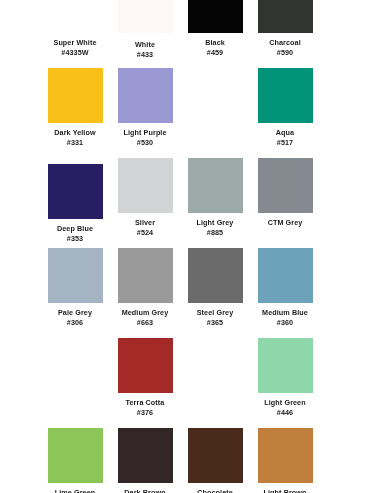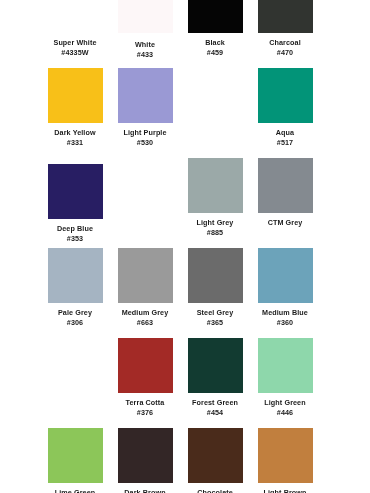--- a/index.html
+++ b/index.html
@@ -67,41 +67,46 @@
       <div class="swatch-code" style="color: rgb(27, 27, 27);">#433</div>
     </div>
     <div class="swatch-cell" style="left: 180px; top: -22px;">
       <div class="swatch-chip" title="Black" style="background: rgb(5, 5, 5); width: 55px; height: 55px;"></div>
       <div class="swatch-name" style="color: rgb(27, 27, 27);">Black</div>
       <div class="swatch-code" style="color: rgb(27, 27, 27);">#459</div>
     </div>
     <div class="swatch-cell" style="left: 250px; top: -22px;">
       <div class="swatch-chip" title="Charcoal" style="background: rgb(49, 52, 48); width: 55px; height: 55px;"></div>
       <div class="swatch-name" style="color: rgb(27, 27, 27);">Charcoal</div>
-      <div class="swatch-code" style="color: rgb(27, 27, 27);">#470</div>
+      <div class="swatch-code" style="color: rgb(27, 27, 27);">#590</div>
     </div>
     <div class="swatch-cell" style="left: 40px; top: 68px;">
       <div class="swatch-chip" title="Dark Yellow" style="background: rgb(248, 192, 24); width: 55px; height: 55px;"></div>
       <div class="swatch-name" style="color: rgb(27, 27, 27);">Dark Yellow</div>
       <div class="swatch-code" style="color: rgb(27, 27, 27);">#331</div>
     </div>
     <div class="swatch-cell" style="left: 110px; top: 68px;">
       <div class="swatch-chip" title="Light Purple" style="background: rgb(154, 153, 212); width: 55px; height: 55px;"></div>
       <div class="swatch-name" style="color: rgb(27, 27, 27);">Light Purple</div>
       <div class="swatch-code" style="color: rgb(27, 27, 27);">#530</div>
     </div>
     <div class="swatch-cell" style="left: 250px; top: 68px;">
       <div class="swatch-chip" title="Aqua" style="background: rgb(2, 148, 120); width: 55px; height: 55px;"></div>
       <div class="swatch-name" style="color: rgb(27, 27, 27);">Aqua</div>
       <div class="swatch-code" style="color: rgb(27, 27, 27);">#517</div>
     </div>
     <div class="swatch-cell" style="left: 40px; top: 158px; margin-top: 6px;">
       <div class="swatch-chip" title="Deep Blue" style="background: rgb(40, 30, 99); width: 55px; height: 55px;"></div>
       <div class="swatch-name" style="color: rgb(27, 27, 27);">Deep Blue</div>
       <div class="swatch-code" style="color: rgb(27, 27, 27);">#353</div>
+    </div>
+    <div class="swatch-cell" style="left: 110px; top: 158px;">
+      <div class="swatch-chip" title="Silver" style="background: rgb(211, 212, 214); width: 55px; height: 55px;"></div>
+      <div class="swatch-name" style="color: rgb(27, 27, 27);">Silver</div>
+      <div class="swatch-code" style="color: rgb(27, 27, 27);">#524</div>
     </div>
     <div class="swatch-cell" style="left: 180px; top: 158px;">
       <div class="swatch-chip" title="Light Grey" style="background: rgb(155, 169, 168); width: 55px; height: 55px;"></div>
       <div class="swatch-name" style="color: rgb(27, 27, 27);">Light Grey</div>
       <div class="swatch-code" style="color: rgb(27, 27, 27);">#885</div>
     </div>
     <div class="swatch-cell" style="left: 250px; top: 158px;">
       <div class="swatch-chip" title="CTM Grey" style="background: rgb(132, 138, 144); width: 55px; height: 55px;"></div>
       <div class="swatch-name" style="color: rgb(27, 27, 27);">CTM Grey</div>
       <div class="swatch-code" style="color: rgb(27, 27, 27); margin-top: 28px;">#305</div>
@@ -124,25 +129,20 @@
     <div class="swatch-cell" style="left: 250px; top: 248px;">
       <div class="swatch-chip" title="Medium Blue" style="background: rgb(108, 163, 186); width: 55px; height: 55px;"></div>
       <div class="swatch-name" style="color: rgb(27, 27, 27);">Medium Blue</div>
       <div class="swatch-code" style="color: rgb(27, 27, 27);">#360</div>
     </div>
     <div class="swatch-cell" style="left: 110px; top: 338px;">
       <div class="swatch-chip" title="Terra Cotta" style="background: rgb(163, 42, 38); width: 55px; height: 55px;"></div>
       <div class="swatch-name" style="color: rgb(27, 27, 27);">Terra Cotta</div>
       <div class="swatch-code" style="color: rgb(27, 27, 27);">#376</div>
     </div>
-    <div class="swatch-cell" style="left: 180px; top: 338px;">
-      <div class="swatch-chip" title="Forest Green" style="background: rgb(18, 59, 49); width: 55px; height: 55px;"></div>
-      <div class="swatch-name" style="color: rgb(27, 27, 27);">Forest Green</div>
-      <div class="swatch-code" style="color: rgb(27, 27, 27);">#454</div>
-    </div>
     <div class="swatch-cell" style="left: 250px; top: 338px;">
       <div class="swatch-chip" title="Light Green" style="background: rgb(142, 215, 171); width: 55px; height: 55px;"></div>
       <div class="swatch-name" style="color: rgb(27, 27, 27);">Light Green</div>
       <div class="swatch-code" style="color: rgb(27, 27, 27);">#446</div>
     </div>
     <div class="swatch-cell" style="left: 40px; top: 428px;">
       <div class="swatch-chip" title="Lime Green" style="background: rgb(140, 198, 89); width: 55px; height: 55px;"></div>
       <div class="swatch-name" style="color: rgb(27, 27, 27);">Lime Green</div>
       <div class="swatch-code" style="color: rgb(27, 27, 27);"></div>
     </div>

